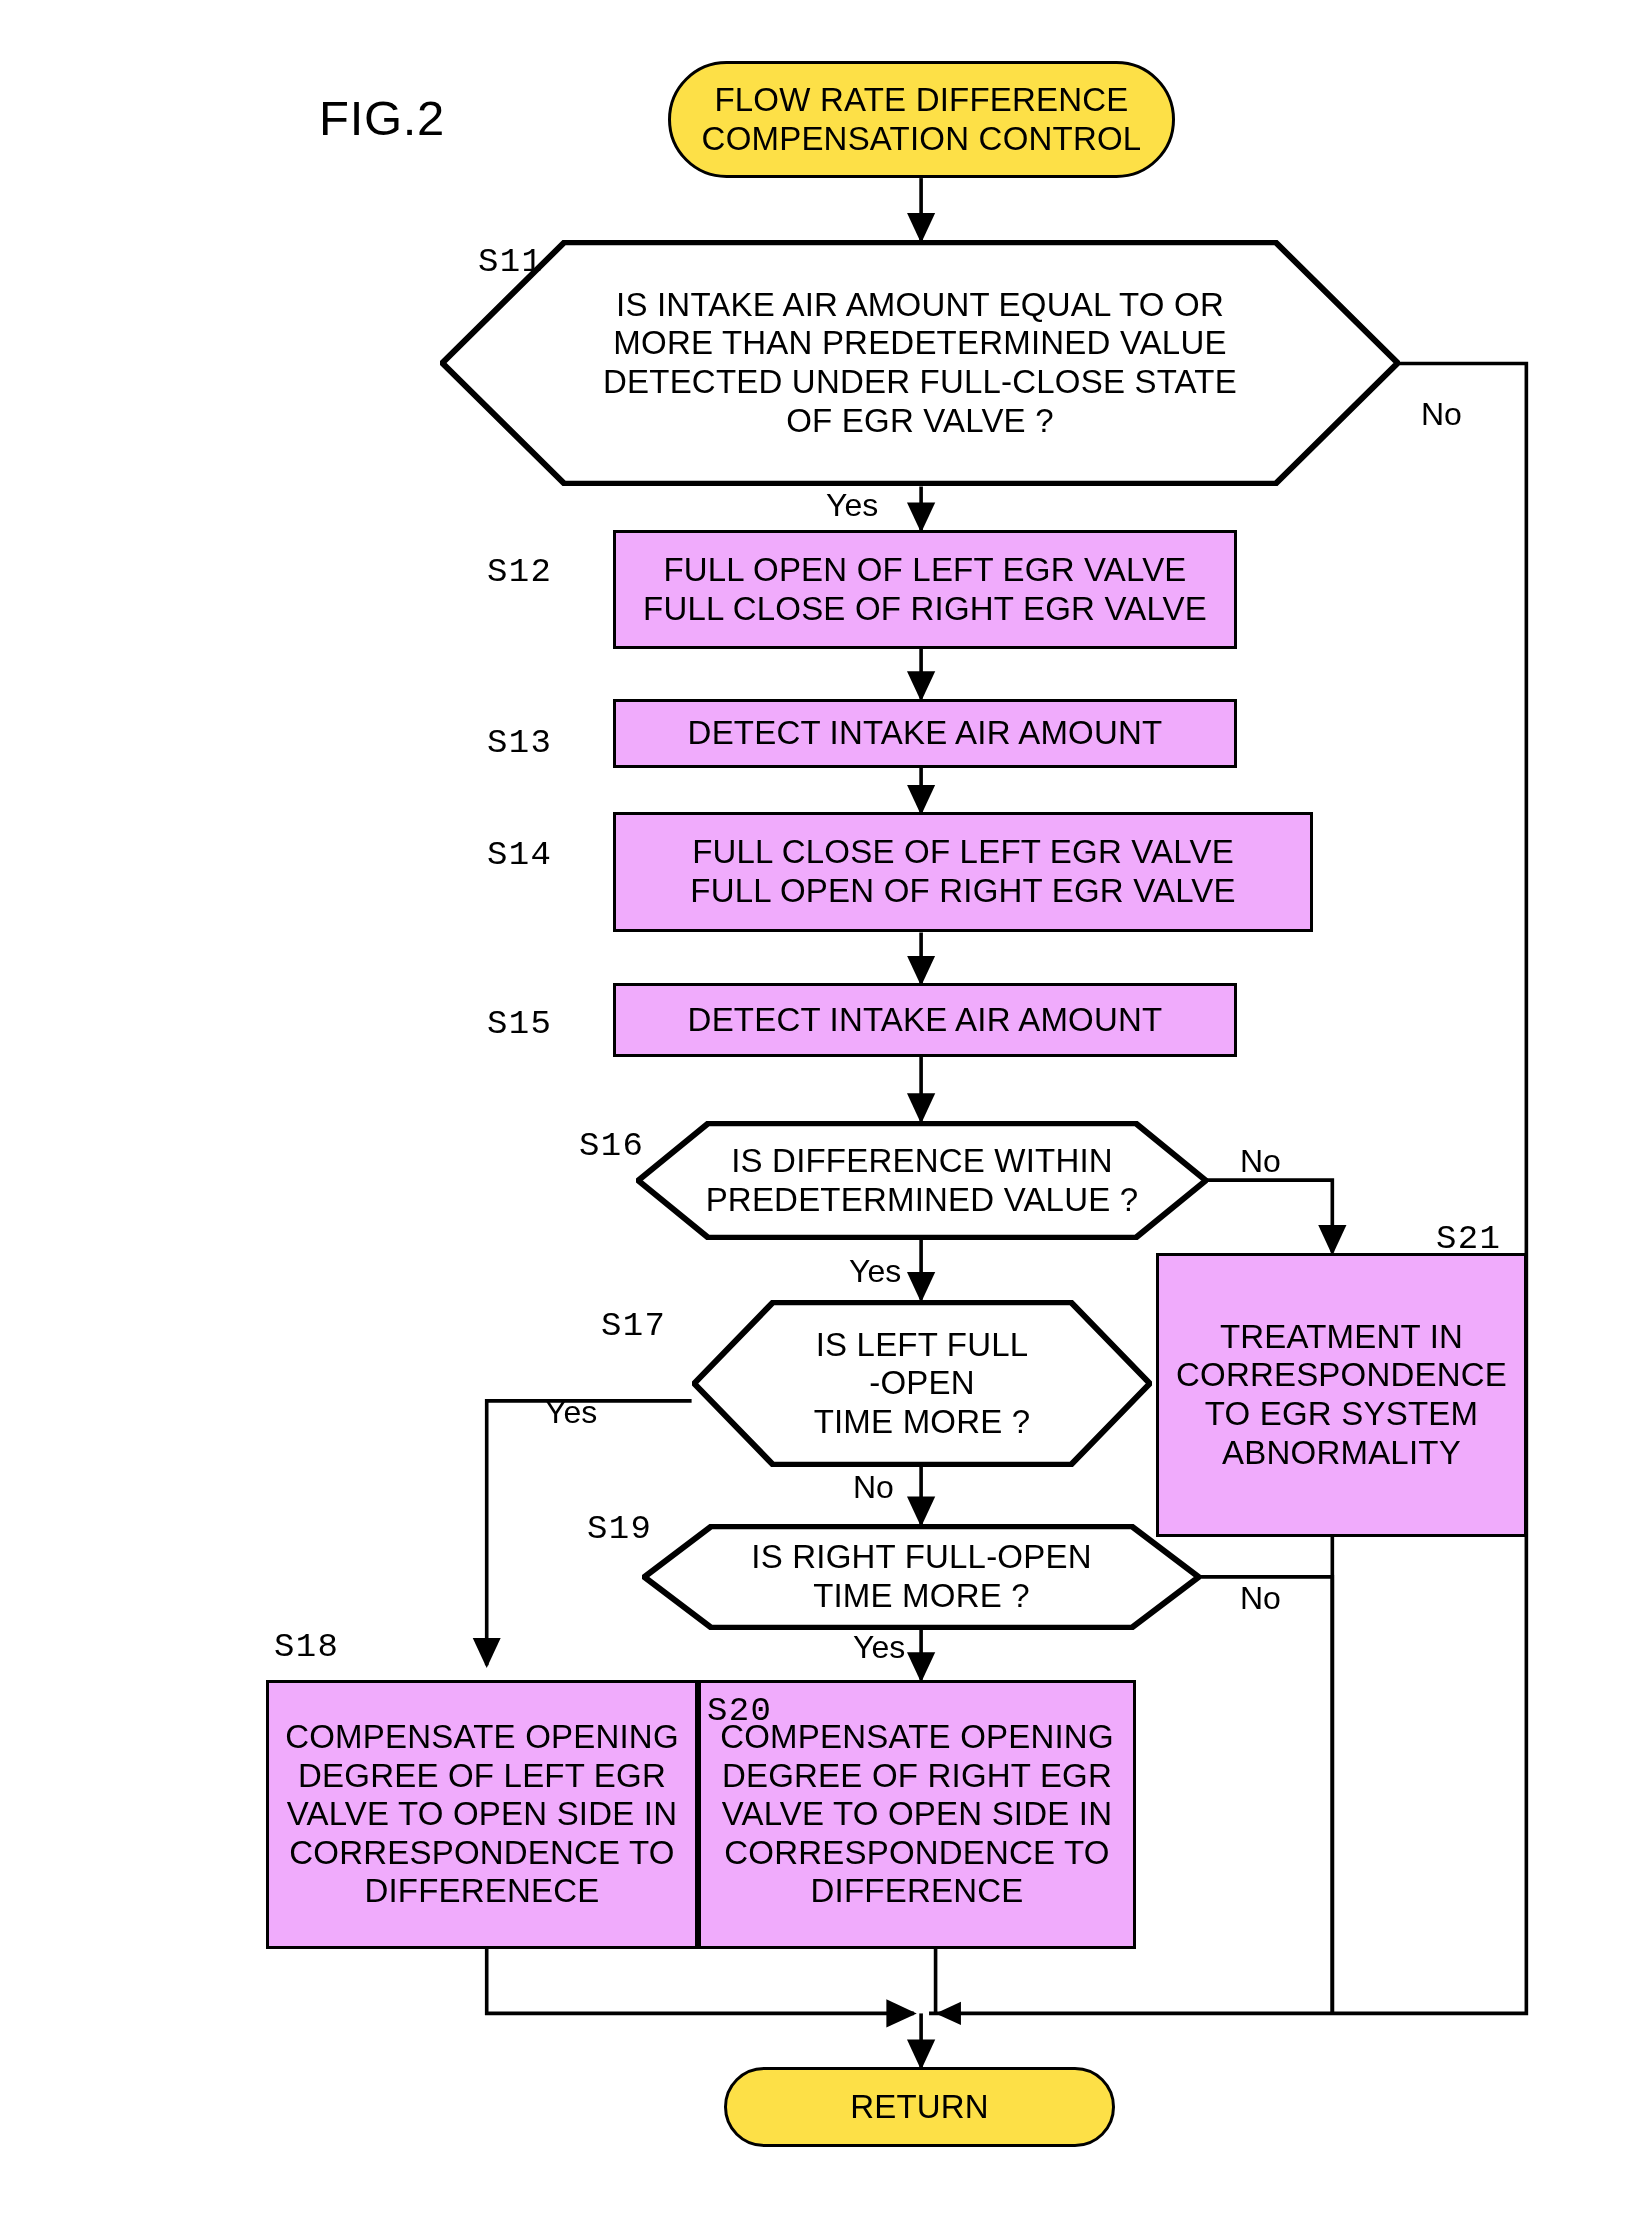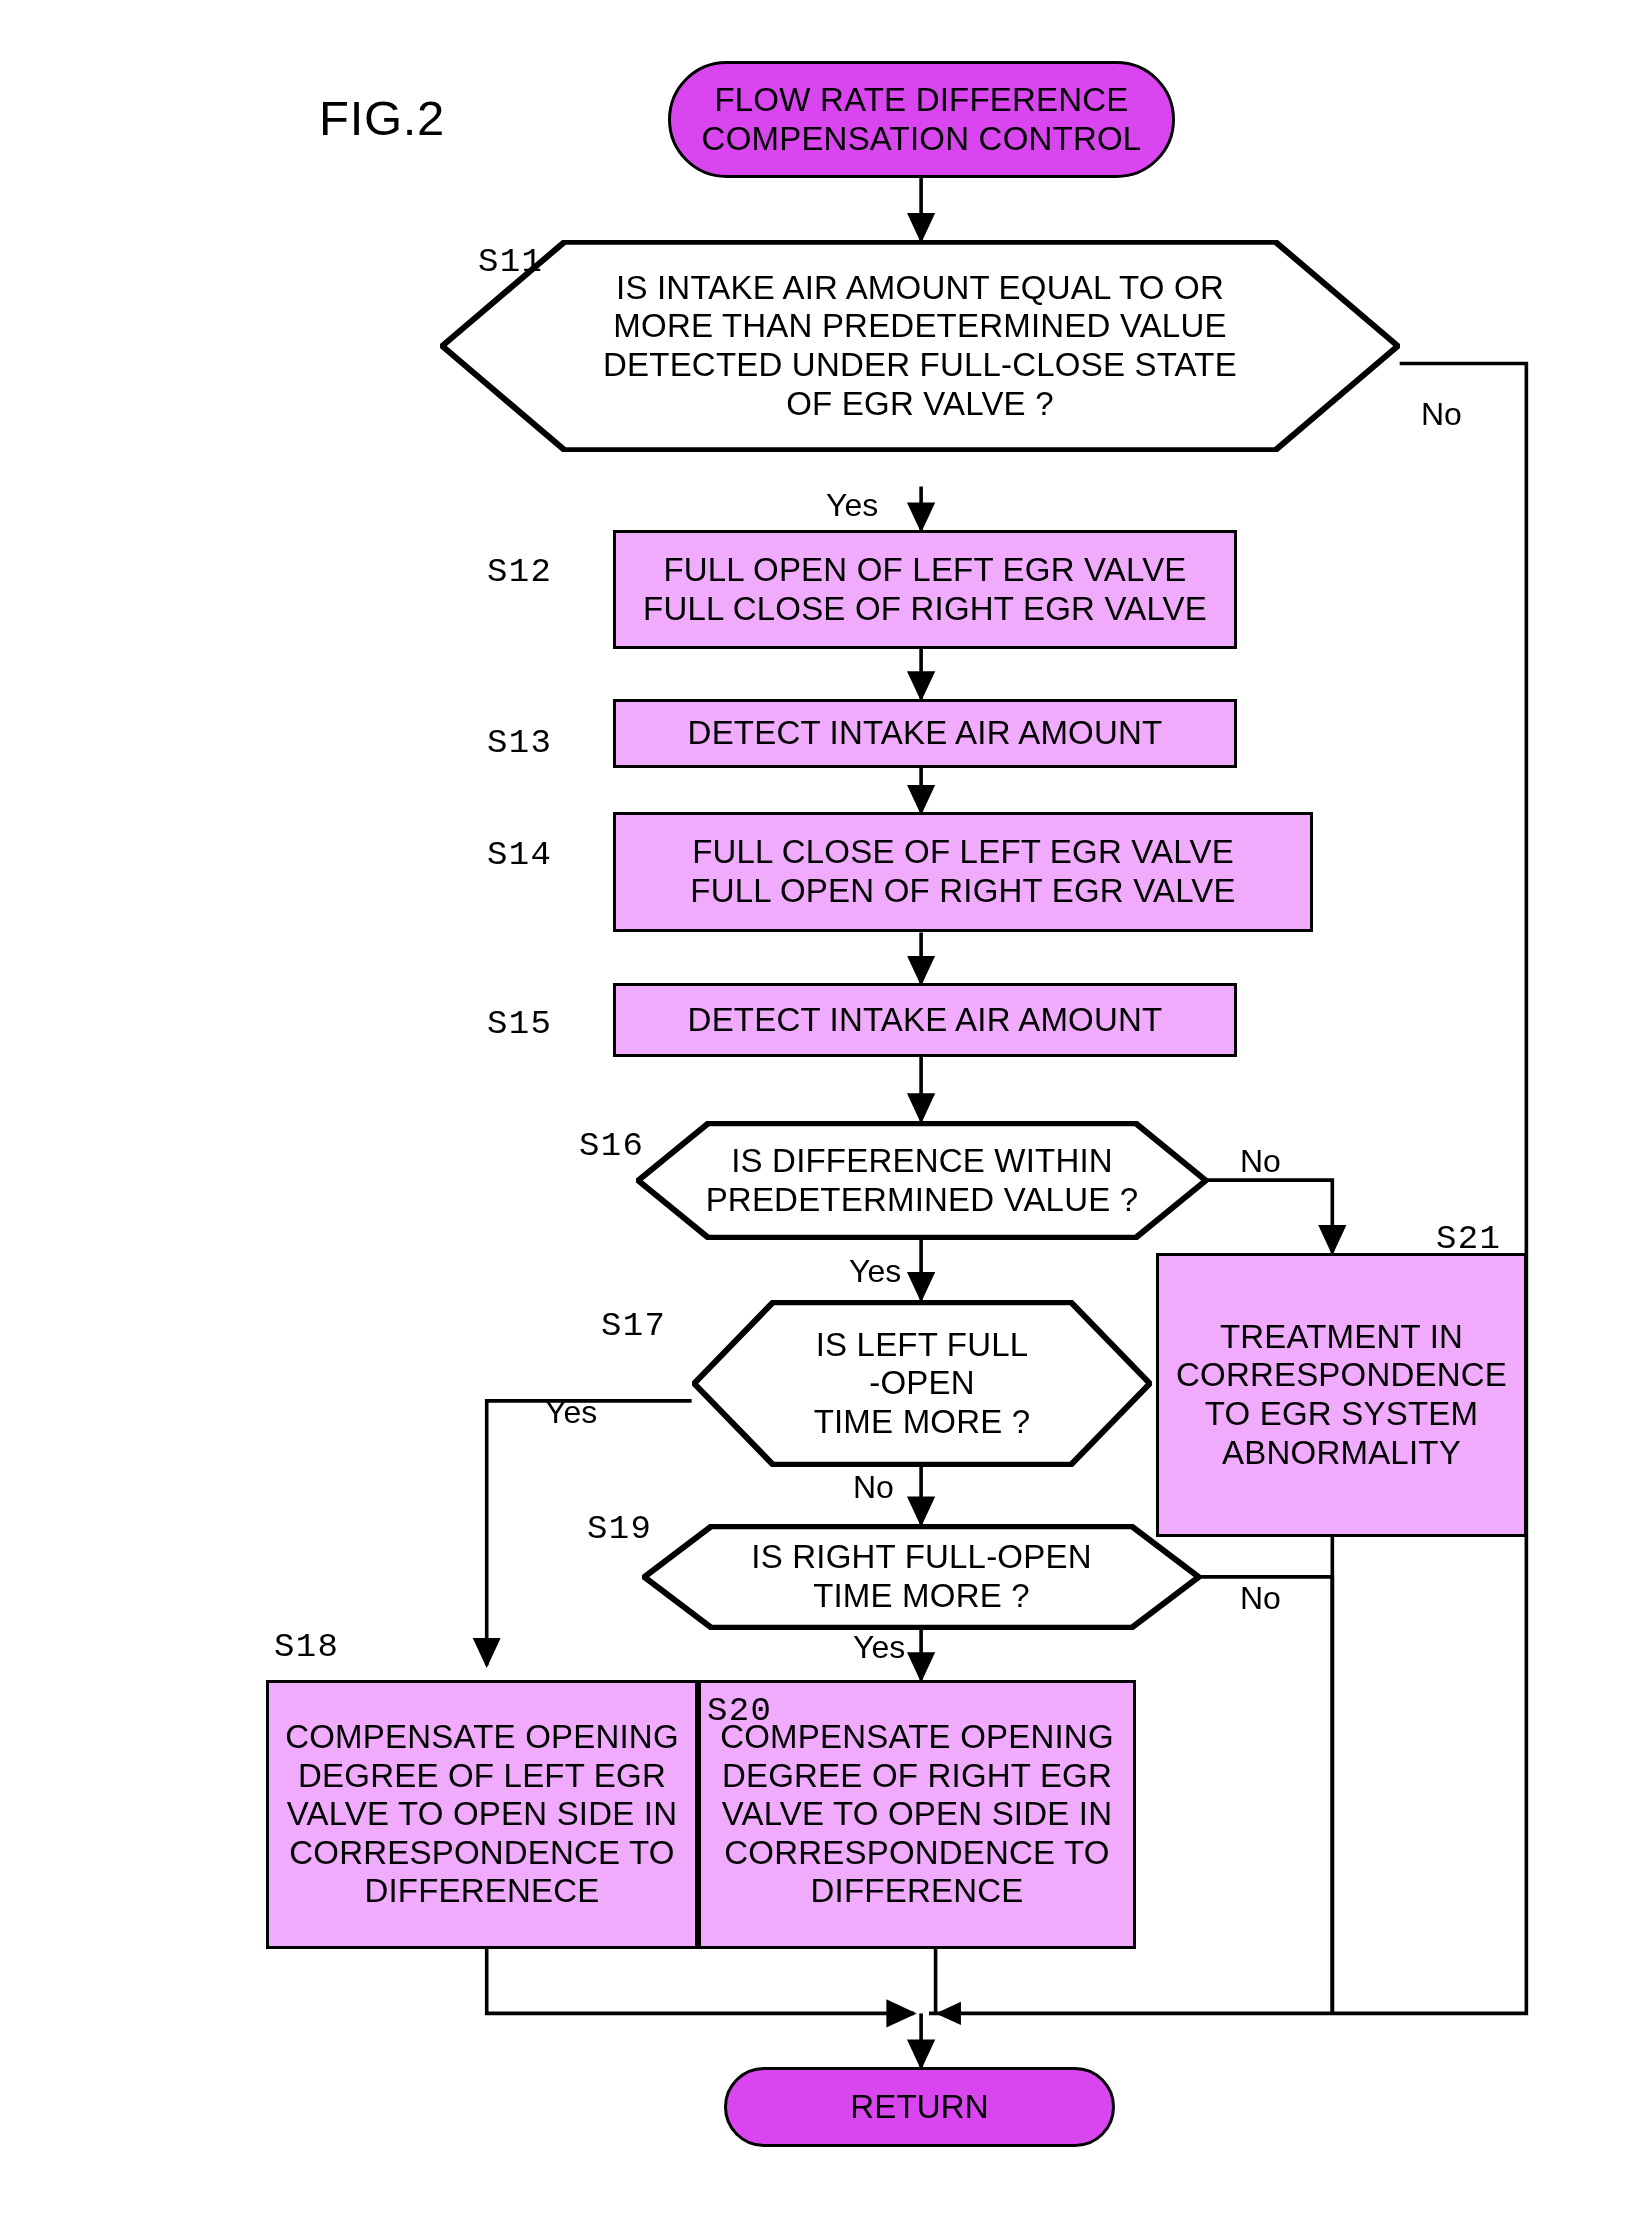--- a/index.html
+++ b/index.html
@@ -52,21 +52,21 @@
     line-height: 1.17;
     letter-spacing: 0.2px;
     white-space: pre-line;
   }
   .proc {
     border: 3.6px solid #000;
     background: #f0abfc;
   }
   .term {
     border: 3.6px solid #000;
-    background: #d946ef;
+    background: #fde047;
     border-radius: 723px;
   }
   .dec {
     background: transparent;
   }
   .dec svg {
     position: absolute;
     left: 0; top: 0;
     width: 100%;
     height: 100%;
@@ -127,21 +127,21 @@
   </g>
 </svg>
 
 <div class="fig-label" style="left:319px; top:90px;">FIG.2</div>
 
 <div class="node term" style="left:668px; top:61px; width:507px; height:117px;">
   <div class="txt">FLOW RATE DIFFERENCE
 COMPENSATION CONTROL</div>
 </div>
 
-<div class="node dec" style="left:440px; top:240px; width:960px; height:212px;">
+<div class="node dec" style="left:440px; top:240px; width:960px; height:246px;">
   <svg viewBox="0 0 1326 340" preserveAspectRatio="none">
     <polygon points="172,3 1154,3 1323,170 1154,337 172,337 3,170" fill="#fff" stroke="#000" stroke-width="6" vector-effect="non-scaling-stroke"></polygon>
   </svg>
   <div class="txt">IS INTAKE AIR AMOUNT EQUAL TO OR
 MORE THAN PREDETERMINED VALUE
 DETECTED UNDER FULL-CLOSE STATE
 OF EGR VALVE ?</div>
 </div>
 <div class="step-label" style="left:478px; top:243px;">S11</div>
 

